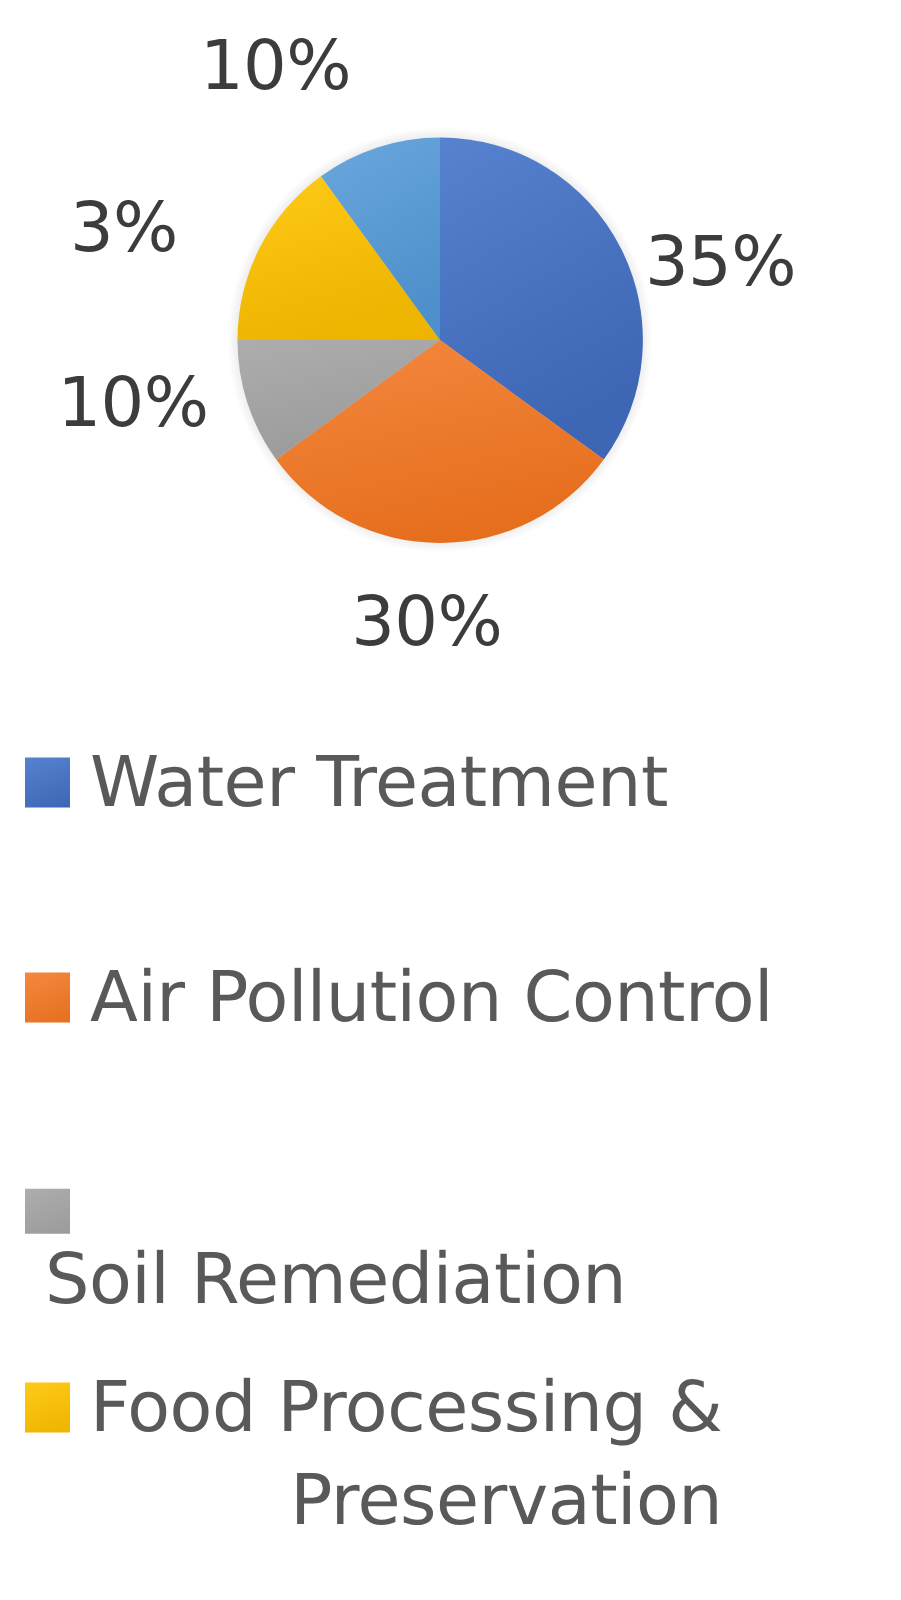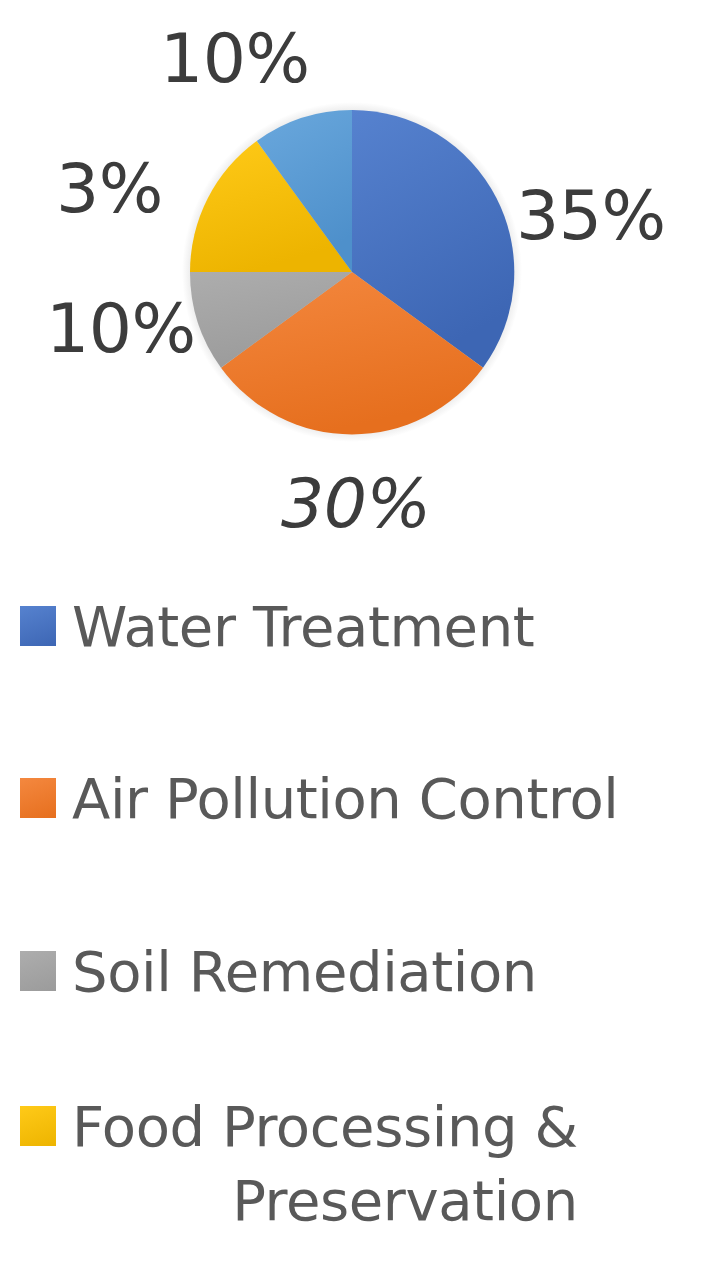--- a/index.html
+++ b/index.html
@@ -43,29 +43,29 @@
   }
 
   .slice-path {
     stroke: none;
   }
 
   
   .data-label {
     position: absolute;
     color: #3c3c3c;
-    font-size: 68px;
+    font-size: 55px;
     line-height: 1;
     font-weight: 400;
     white-space: nowrap;
     letter-spacing: -0.5px;
   }
 
   #label-35 { left: 516px; top: 160px; margin-top: 22px; }
-  #label-30 { left: 281px; top: 470px; font-style: italic; }
+  #label-30 { left: 281px; top: 470px; }
   #label-10b { left: 46px;  top: 295px; }
   #label-15 { left: 56px;  top: 155px; }
   #label-10a { left: 160px; top: 25px;  }
 
   
   #legend {
     position: absolute;
     left: 0;
     top: 560px;
     width: 721px;
@@ -92,21 +92,21 @@
     color: #595959;
     font-size: 56px;
     line-height: 74px;
     font-weight: 400;
     letter-spacing: -0.4px;
     white-space: pre-line;
   }
 
   #legend-item-0 { top: 30px; }
   #legend-item-1 { top: 202px; }
-  #legend-item-2 { top: 375px; }
+  #legend-item-2 { top: 375px; flex-direction: column; }
   #legend-item-3 { top: 530px; text-align: right; }
 </style>
 </head>
 <body>
 
 <div id="chart-area">
 
   <div id="pie-wrapper">
     <svg id="pie-svg" viewBox="0 0 324 324">
       <defs>

